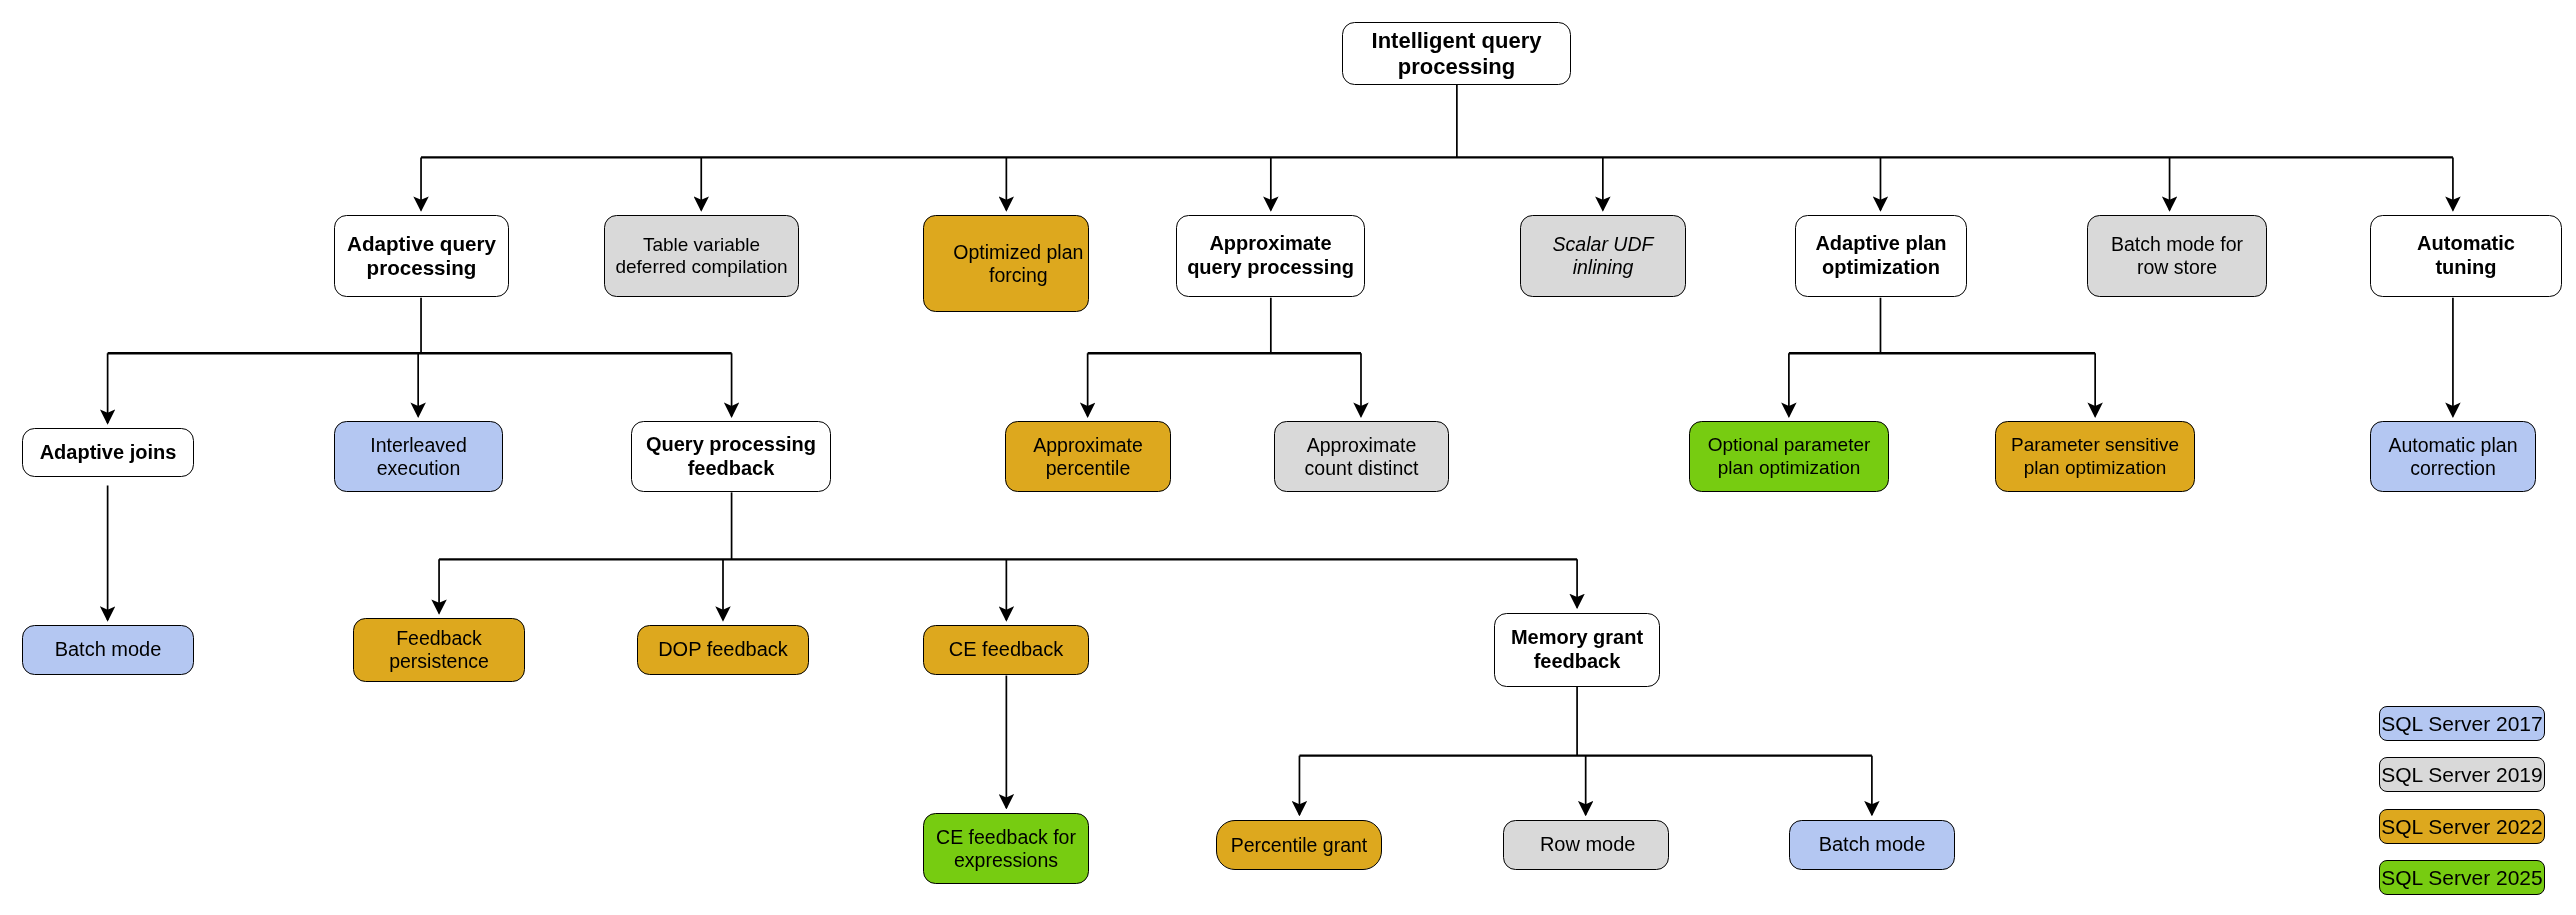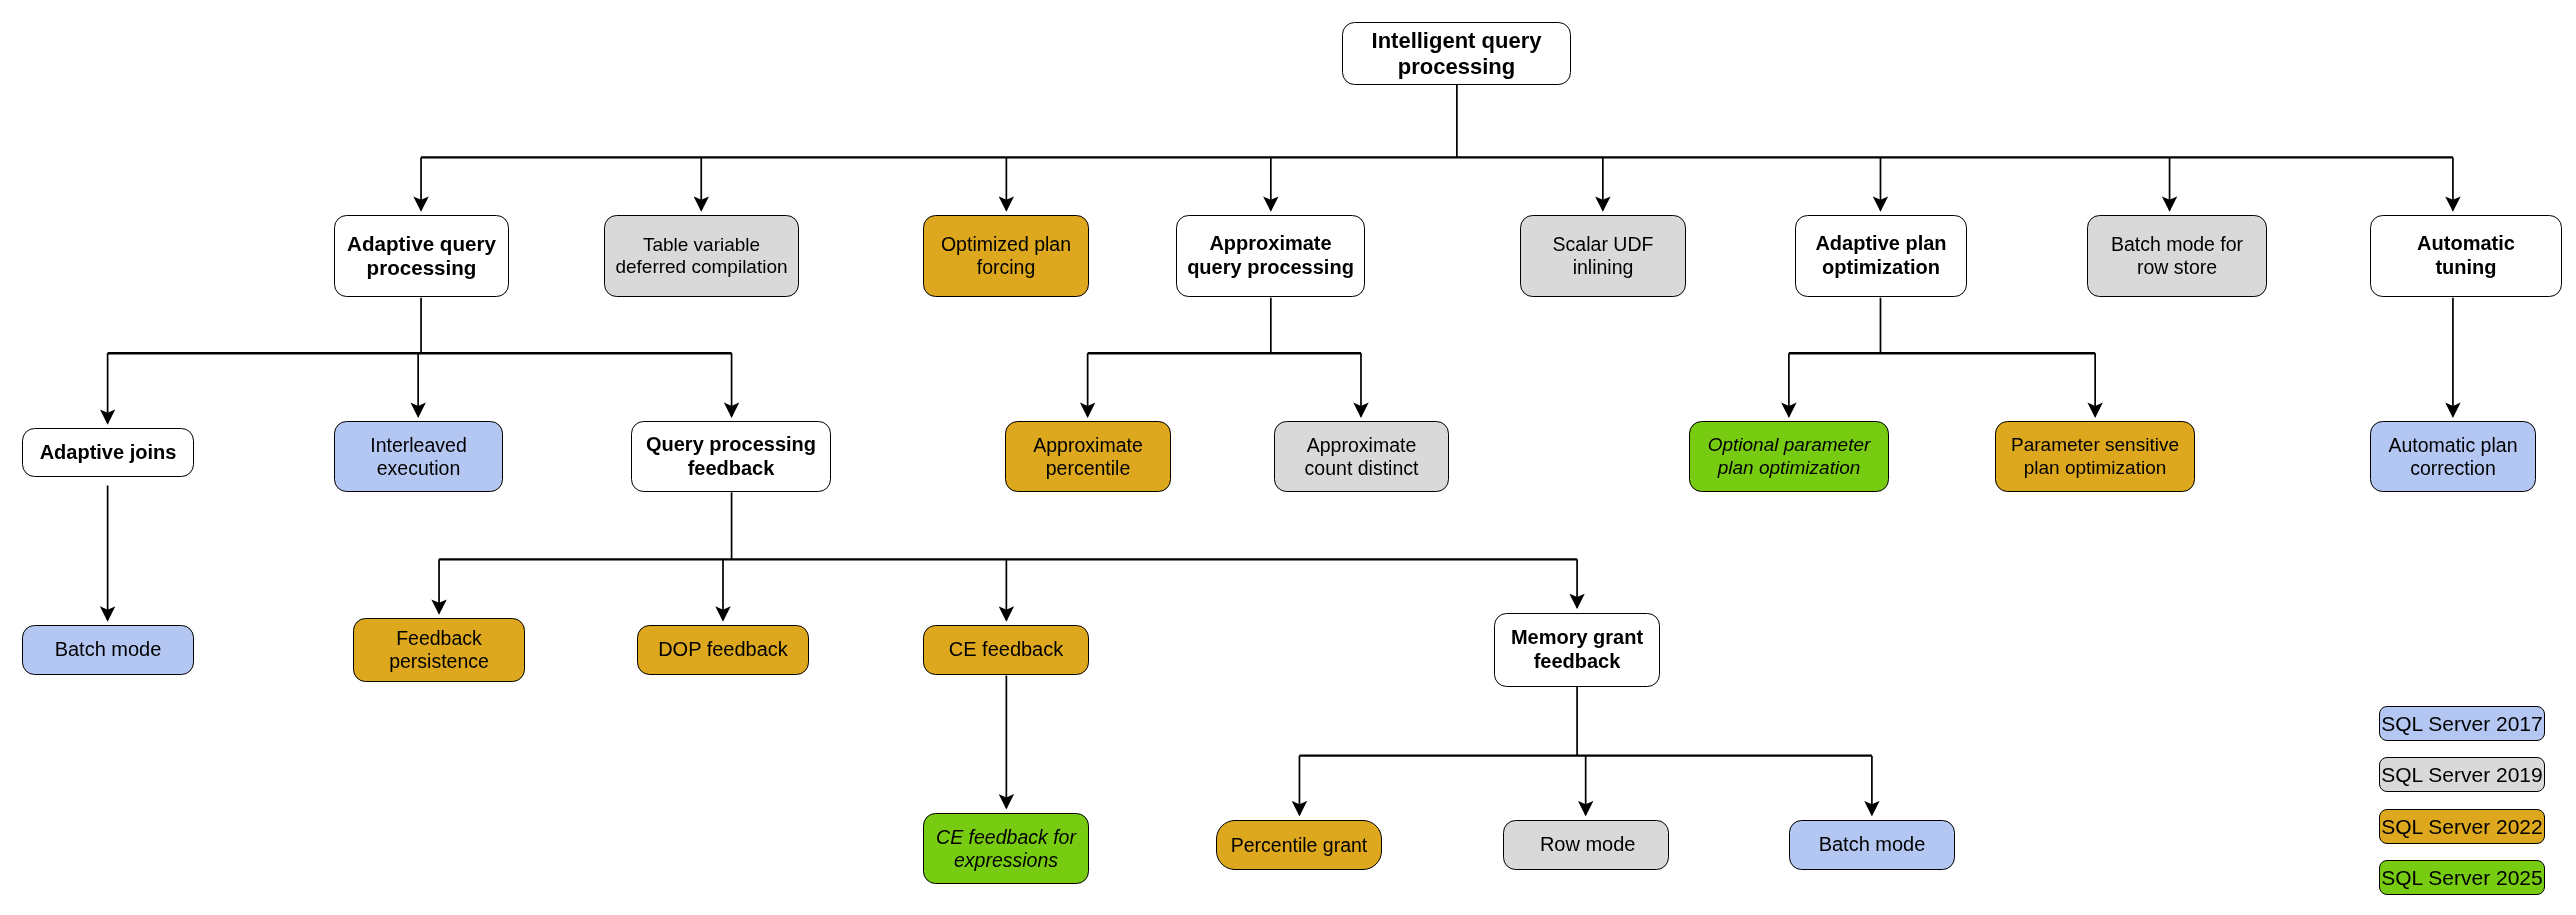--- a/index.html
+++ b/index.html
@@ -17,21 +17,21 @@
     justify-content:center;
     text-align:center;
     line-height:1.18;
     color:#000000;
     padding:2.3px 4.6px;
     white-space:pre-line;
   }
   .n-white{background:#ffffff;font-weight:bold;}
   .n-gray{background:#d9d9d9;font-weight:normal;}
   .n-amber{background:#ddA81e;font-weight:normal;}
-  .n-green{background:#77cc11;font-weight:normal;font-style:italic;}
+  .n-green{background:#77cc11;font-weight:normal;}
   .n-blue{background:#b4c7f2;font-weight:normal;}
   .legend{position:absolute;}
   .legend-item{
     position:absolute;
     box-sizing:border-box;
     border:1.7px solid #000000;
     border-radius:8px;
     display:flex;align-items:center;justify-content:center;
     font-size:21px;color:#000000;
     font-family:"Liberation Sans","DejaVu Sans",sans-serif;
@@ -86,25 +86,25 @@
       <path d="M2770,1320 L2770,1423" stroke="#000" stroke-width="3" fill="none" marker-end="url(#ar)"></path>
       <path d="M3270,1320 L3270,1423" stroke="#000" stroke-width="3" fill="none" marker-end="url(#ar)"></path>
     </svg>
   <div id="nodes-layer">
       <div class="node n-white" style="left: 1342px; top: 22px; width: 229px; height: 63px; font-size: 22px; font-weight: bold; background: rgb(255, 255, 255);"><span>Intelligent query
 processing</span></div>
       <div class="node n-white" style="left: 334px; top: 215px; width: 175px; height: 82px; font-size: 20.6px; font-weight: bold; background: rgb(255, 255, 255);"><span>Adaptive query
 processing</span></div>
       <div class="node n-gray" style="left: 604px; top: 215px; width: 195px; height: 82px; font-size: 19px; font-weight: normal; background: rgb(217, 217, 217);"><span>Table variable
 deferred compilation</span></div>
-      <div class="node n-amber" style="left: 923px; top: 215px; width: 166px; height: 82px; font-size: 19.5px; font-weight: normal; background: rgb(221, 168, 30);"><span>Optimized plan
+      <div class="node n-amber" style="left: 923px; top: 215px; width: 166px; height: 97px; font-size: 19.5px; font-weight: normal; background: rgb(221, 168, 30); justify-content: flex-end;"><span>Optimized plan
 forcing</span></div>
       <div class="node n-white" style="left: 1176px; top: 215px; width: 189px; height: 82px; font-size: 20px; font-weight: bold; background: rgb(255, 255, 255);"><span>Approximate
 query processing</span></div>
-      <div class="node n-gray" style="left: 1520px; top: 215px; width: 166px; height: 82px; font-size: 19.5px; font-weight: normal; background: rgb(217, 217, 217);"><span>Scalar UDF
+      <div class="node n-gray" style="left: 1520px; top: 215px; width: 166px; height: 82px; font-size: 19.5px; font-weight: normal; background: rgb(217, 217, 217); font-style: italic;"><span>Scalar UDF
 inlining</span></div>
       <div class="node n-white" style="left: 1795px; top: 215px; width: 172px; height: 82px; font-size: 20px; font-weight: bold; background: rgb(255, 255, 255); justify-content: center;"><span>Adaptive plan
 optimization</span></div>
       <div class="node n-gray" style="left: 2087px; top: 215px; width: 180px; height: 82px; font-size: 19.5px; font-weight: normal; background: rgb(217, 217, 217);"><span>Batch mode for
 row store</span></div>
       <div class="node n-white" style="left: 2370px; top: 215px; width: 192px; height: 82px; font-size: 20px; font-weight: bold; background: rgb(255, 255, 255);"><span>Automatic
 tuning</span></div>
       <div class="node n-white" style="left: 22px; top: 428px; width: 172px; height: 49px; font-size: 20px; font-weight: bold; background: rgb(255, 255, 255);"><span>Adaptive joins</span></div>
       <div class="node n-blue" style="left: 334px; top: 421px; width: 169px; height: 71px; font-size: 19.5px; font-weight: normal; background: rgb(180, 199, 242);"><span>Interleaved
 execution</span></div>

